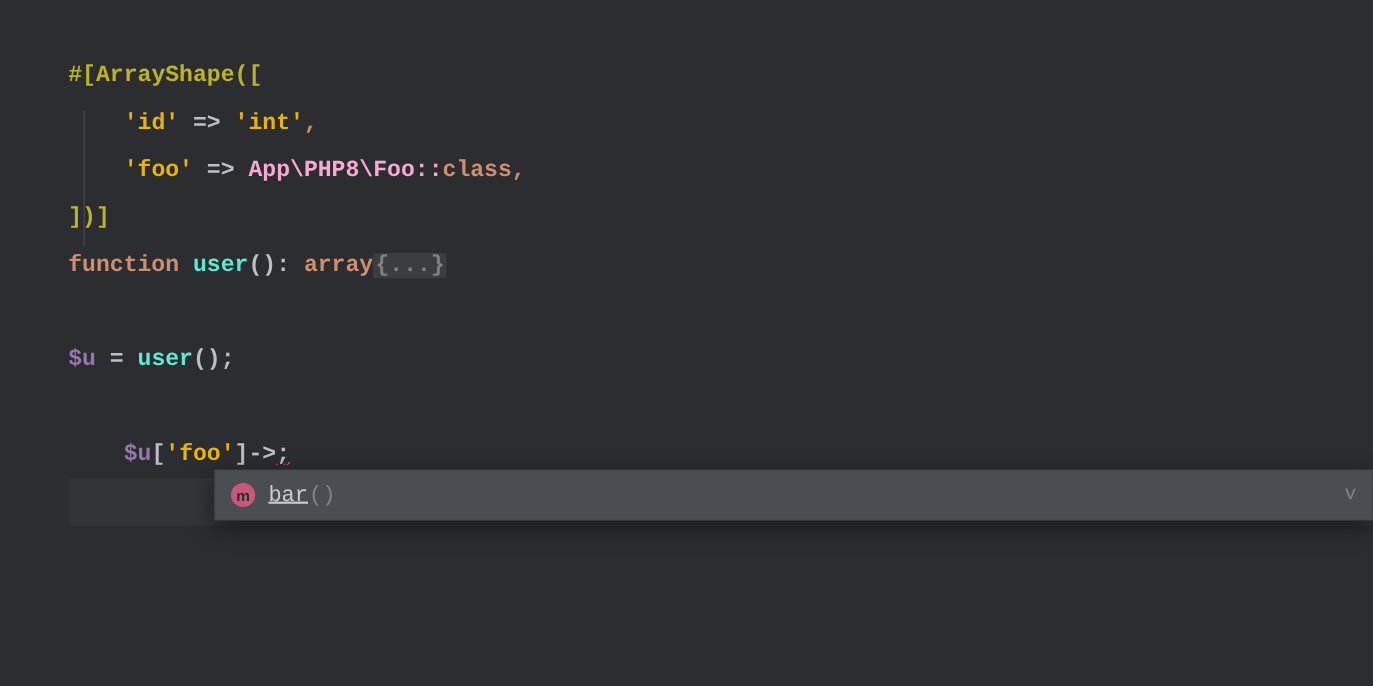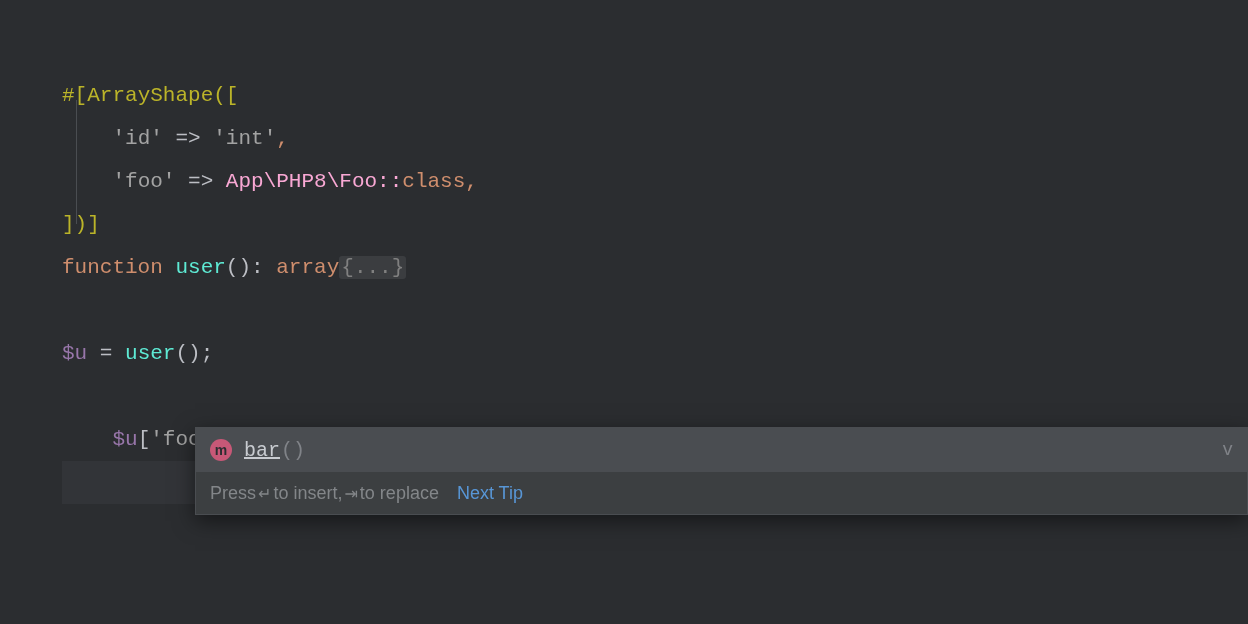--- a/index.html
+++ b/index.html
@@ -7,40 +7,41 @@
       background: #2b2d30;
       font-family: 'Menlo', 'Consolas', 'Courier New', monospace;
       font-size: 21px;
       color: #bcbec4;
       overflow: hidden;
       width: 1248px;
       height: 624px;
       position: relative;
     }
     .editor-area {
-      padding-top: 74px;
+      padding-top: 48px;
       padding-left: 62px;
       position: relative;
+      font-weight: bold;
     }
     .code-line {
       line-height: 43px;
       white-space: pre;
       position: relative;
     }
     .indent-guide {
       position: absolute;
       left: 76px;
       top: 100px;
       width: 1px;
       height: 124px;
       background: #4a4d51;
     }
     .tok-attr { color: #bbb429; }
     .tok-punc { color: #bcbec4; }
-    .tok-string { color: #a3a3a3; text-align: center; }
+    .tok-string { color: #eab308; text-align: center; }
     .tok-arrow { color: #bcbec4; }
     .tok-ns { color: #f9a8d4; }
     .tok-keyword2 { color: #cf8e6d; }
     .tok-keyword { color: #cf8e6d; }
     .tok-fname { color: #5eead4; }
     .tok-var { color: #9876aa; }
     .tok-comma { color: #cf8e6d; }
     .folded {
       background: #3b3d40;
       color: #808080;
@@ -147,21 +148,13 @@
 
 <div class="autocomplete">
   <div class="ac-row">
     <div class="ac-icon">
         <span>m</span>
       </div>
     <span class="ac-name">bar</span>
     <span class="ac-parens">()</span>
     <span class="ac-rettype">v</span>
   </div>
-  <div class="ac-footer">
-    <span>Press </span>
-    <span class="kbd">↵</span>
-    <span> to insert, </span>
-    <span class="kbd">⇥</span>
-    <span> to replace</span>
-    <span class="ac-link">Next Tip</span>
-  </div>
 </div>
 
 </body></html>

